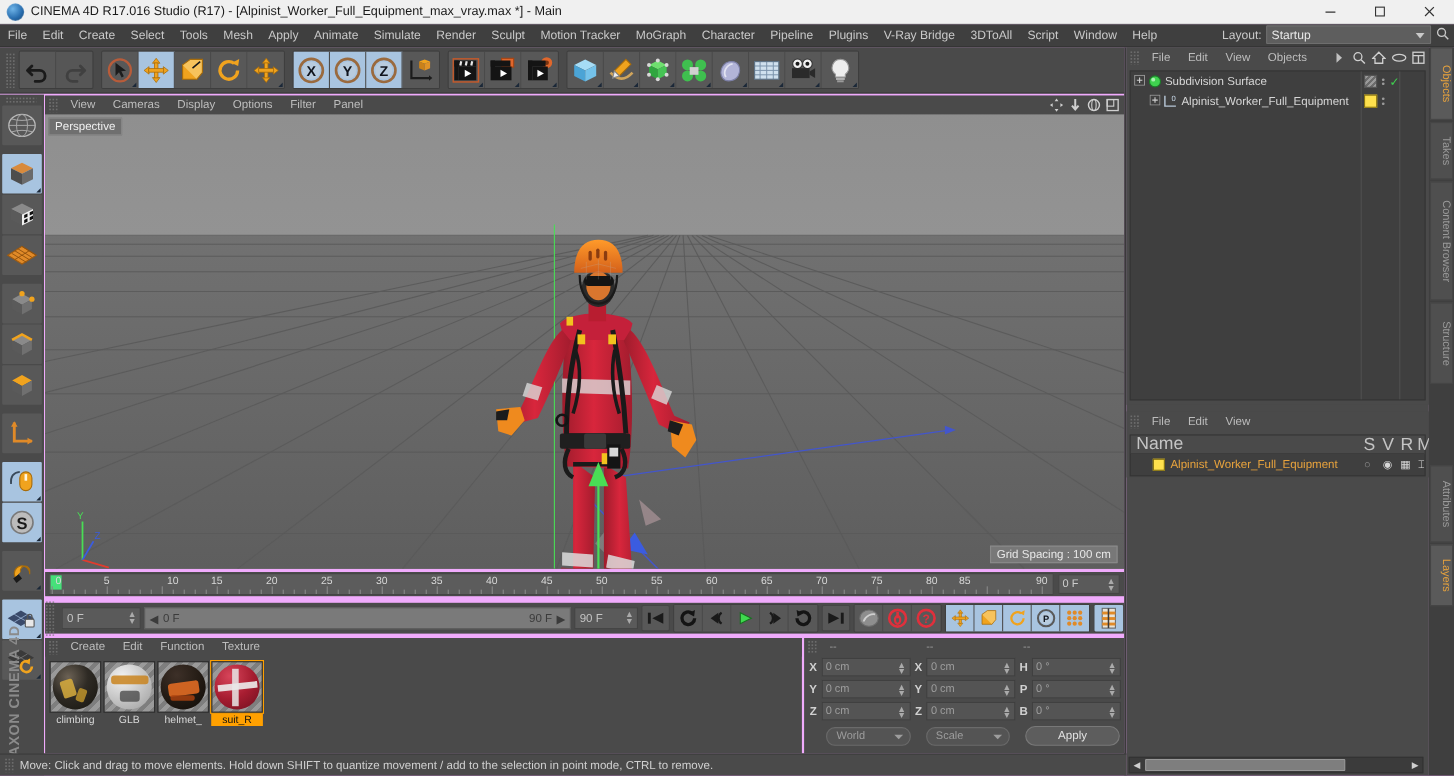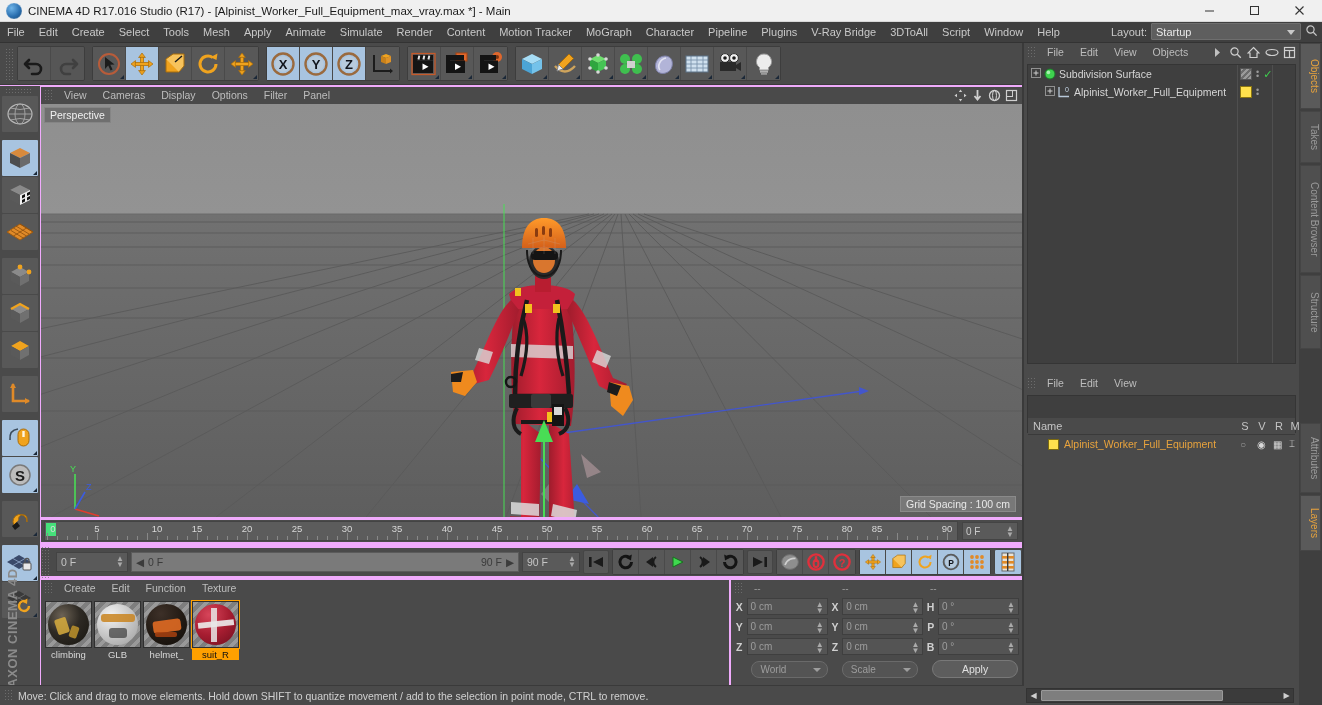--- a/index.html
+++ b/index.html
@@ -168,21 +168,21 @@
   .om-dots{ position:absolute; left:212px; top:0; height:18px; width:62px; display:flex; align-items:center; gap:4px;}
   .om-tag{ width:12px;height:12px; }
   .om-sep{ position:absolute; left:209px; top:0; bottom:0; width:1px; background:#4f4f4f;}
   .om-sep2{ position:absolute; left:244px; top:0; bottom:0; width:1px; background:#4f4f4f;}
 
   .lm{ position:absolute; left:0; top:331px; width:275px; height:60px; background:#4a4a4a;}
   .lm-head{ height:19px; display:flex; align-items:center;}
   .lm-head .grip{height:13px;margin-left:3px;}
   .lm-body{ position:absolute; left:3px; top:21px; right:3px; height:38px; background:#3f3f3f; border:1px solid #353535;}
   .lm-cols{ height:17px; display:flex; align-items:center; background:#4a4a4a; border-bottom:1px solid #3a3a3a;
-     font-size:11px; color:#c4c4c4; position:relative;margin-top:22px;}
+     font-size:16px; color:#c4c4c4; position:relative;}
   .lm-cols .nm{ padding-left:5px;}
   .lm-cols .c{ position:absolute; top:0; line-height:17px; width:16px; text-align:center;}
   .lm-row{ height:18px; display:flex; align-items:center; position:relative; font-size:10.5px;}
   .lm-row .swatch{ width:11px;height:11px;background:#ffe14d;border:1px solid #7d6b10; margin-left:20px;}
   .lm-row .nm{ color:#e8a33d; margin-left:5px;}
 
   .rtabs{ position:absolute; left:1299px; top:43px; width:23px; height:662px; background:#3f3f3f;}
   .rtab{ width:21px; margin:0 1px 2px 1px; background:#4f4f4f; color:#9b9b9b;
      writing-mode:vertical-rl; text-align:center; font-size:10px; padding:5px 0;
      border:1px solid #454545;}
@@ -235,21 +235,21 @@
     <div class="menu-item">File</div>
     <div class="menu-item">Edit</div>
     <div class="menu-item">Create</div>
     <div class="menu-item">Select</div>
     <div class="menu-item">Tools</div>
     <div class="menu-item">Mesh</div>
     <div class="menu-item">Apply</div>
     <div class="menu-item">Animate</div>
     <div class="menu-item">Simulate</div>
     <div class="menu-item">Render</div>
-    <div class="menu-item">Content</div>
+    <div class="menu-item">Sculpt</div>
     <div class="menu-item">Motion Tracker</div>
     <div class="menu-item">MoGraph</div>
     <div class="menu-item">Character</div>
     <div class="menu-item">Pipeline</div>
     <div class="menu-item">Plugins</div>
     <div class="menu-item">V-Ray Bridge</div>
     <div class="menu-item">3DToAll</div>
     <div class="menu-item">Script</div>
     <div class="menu-item">Window</div>
     <div class="menu-item">Help</div>

